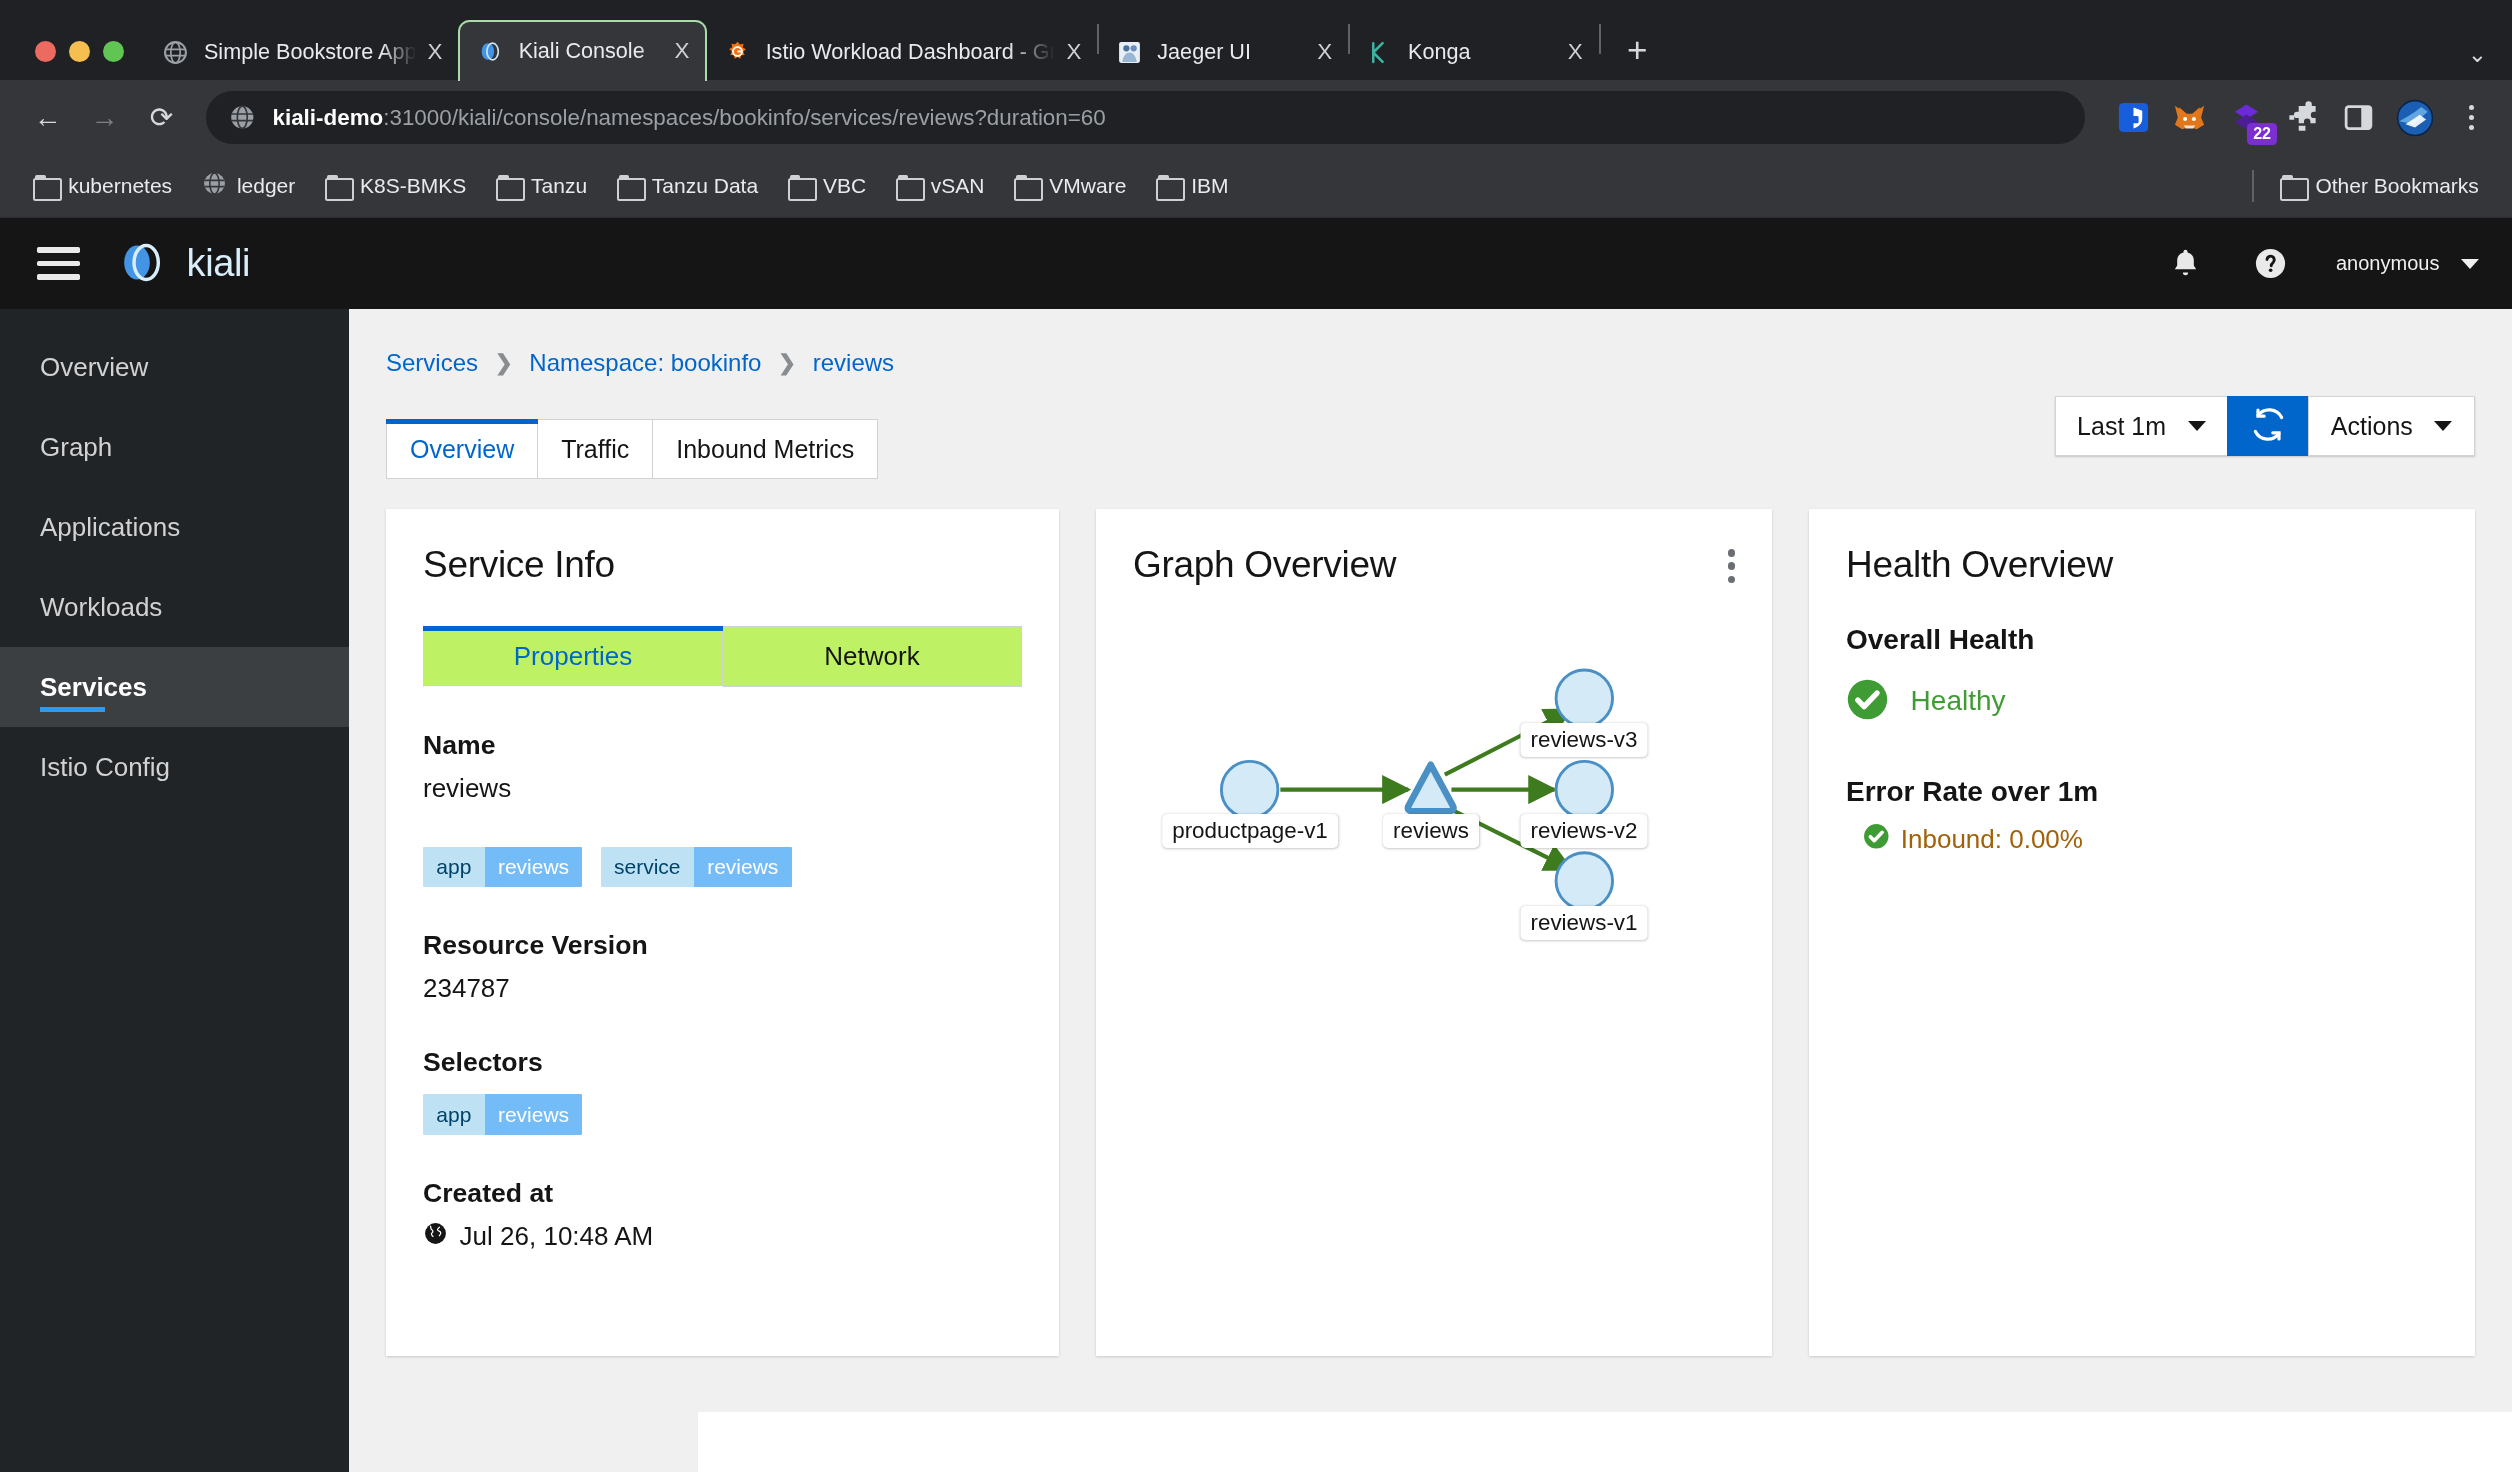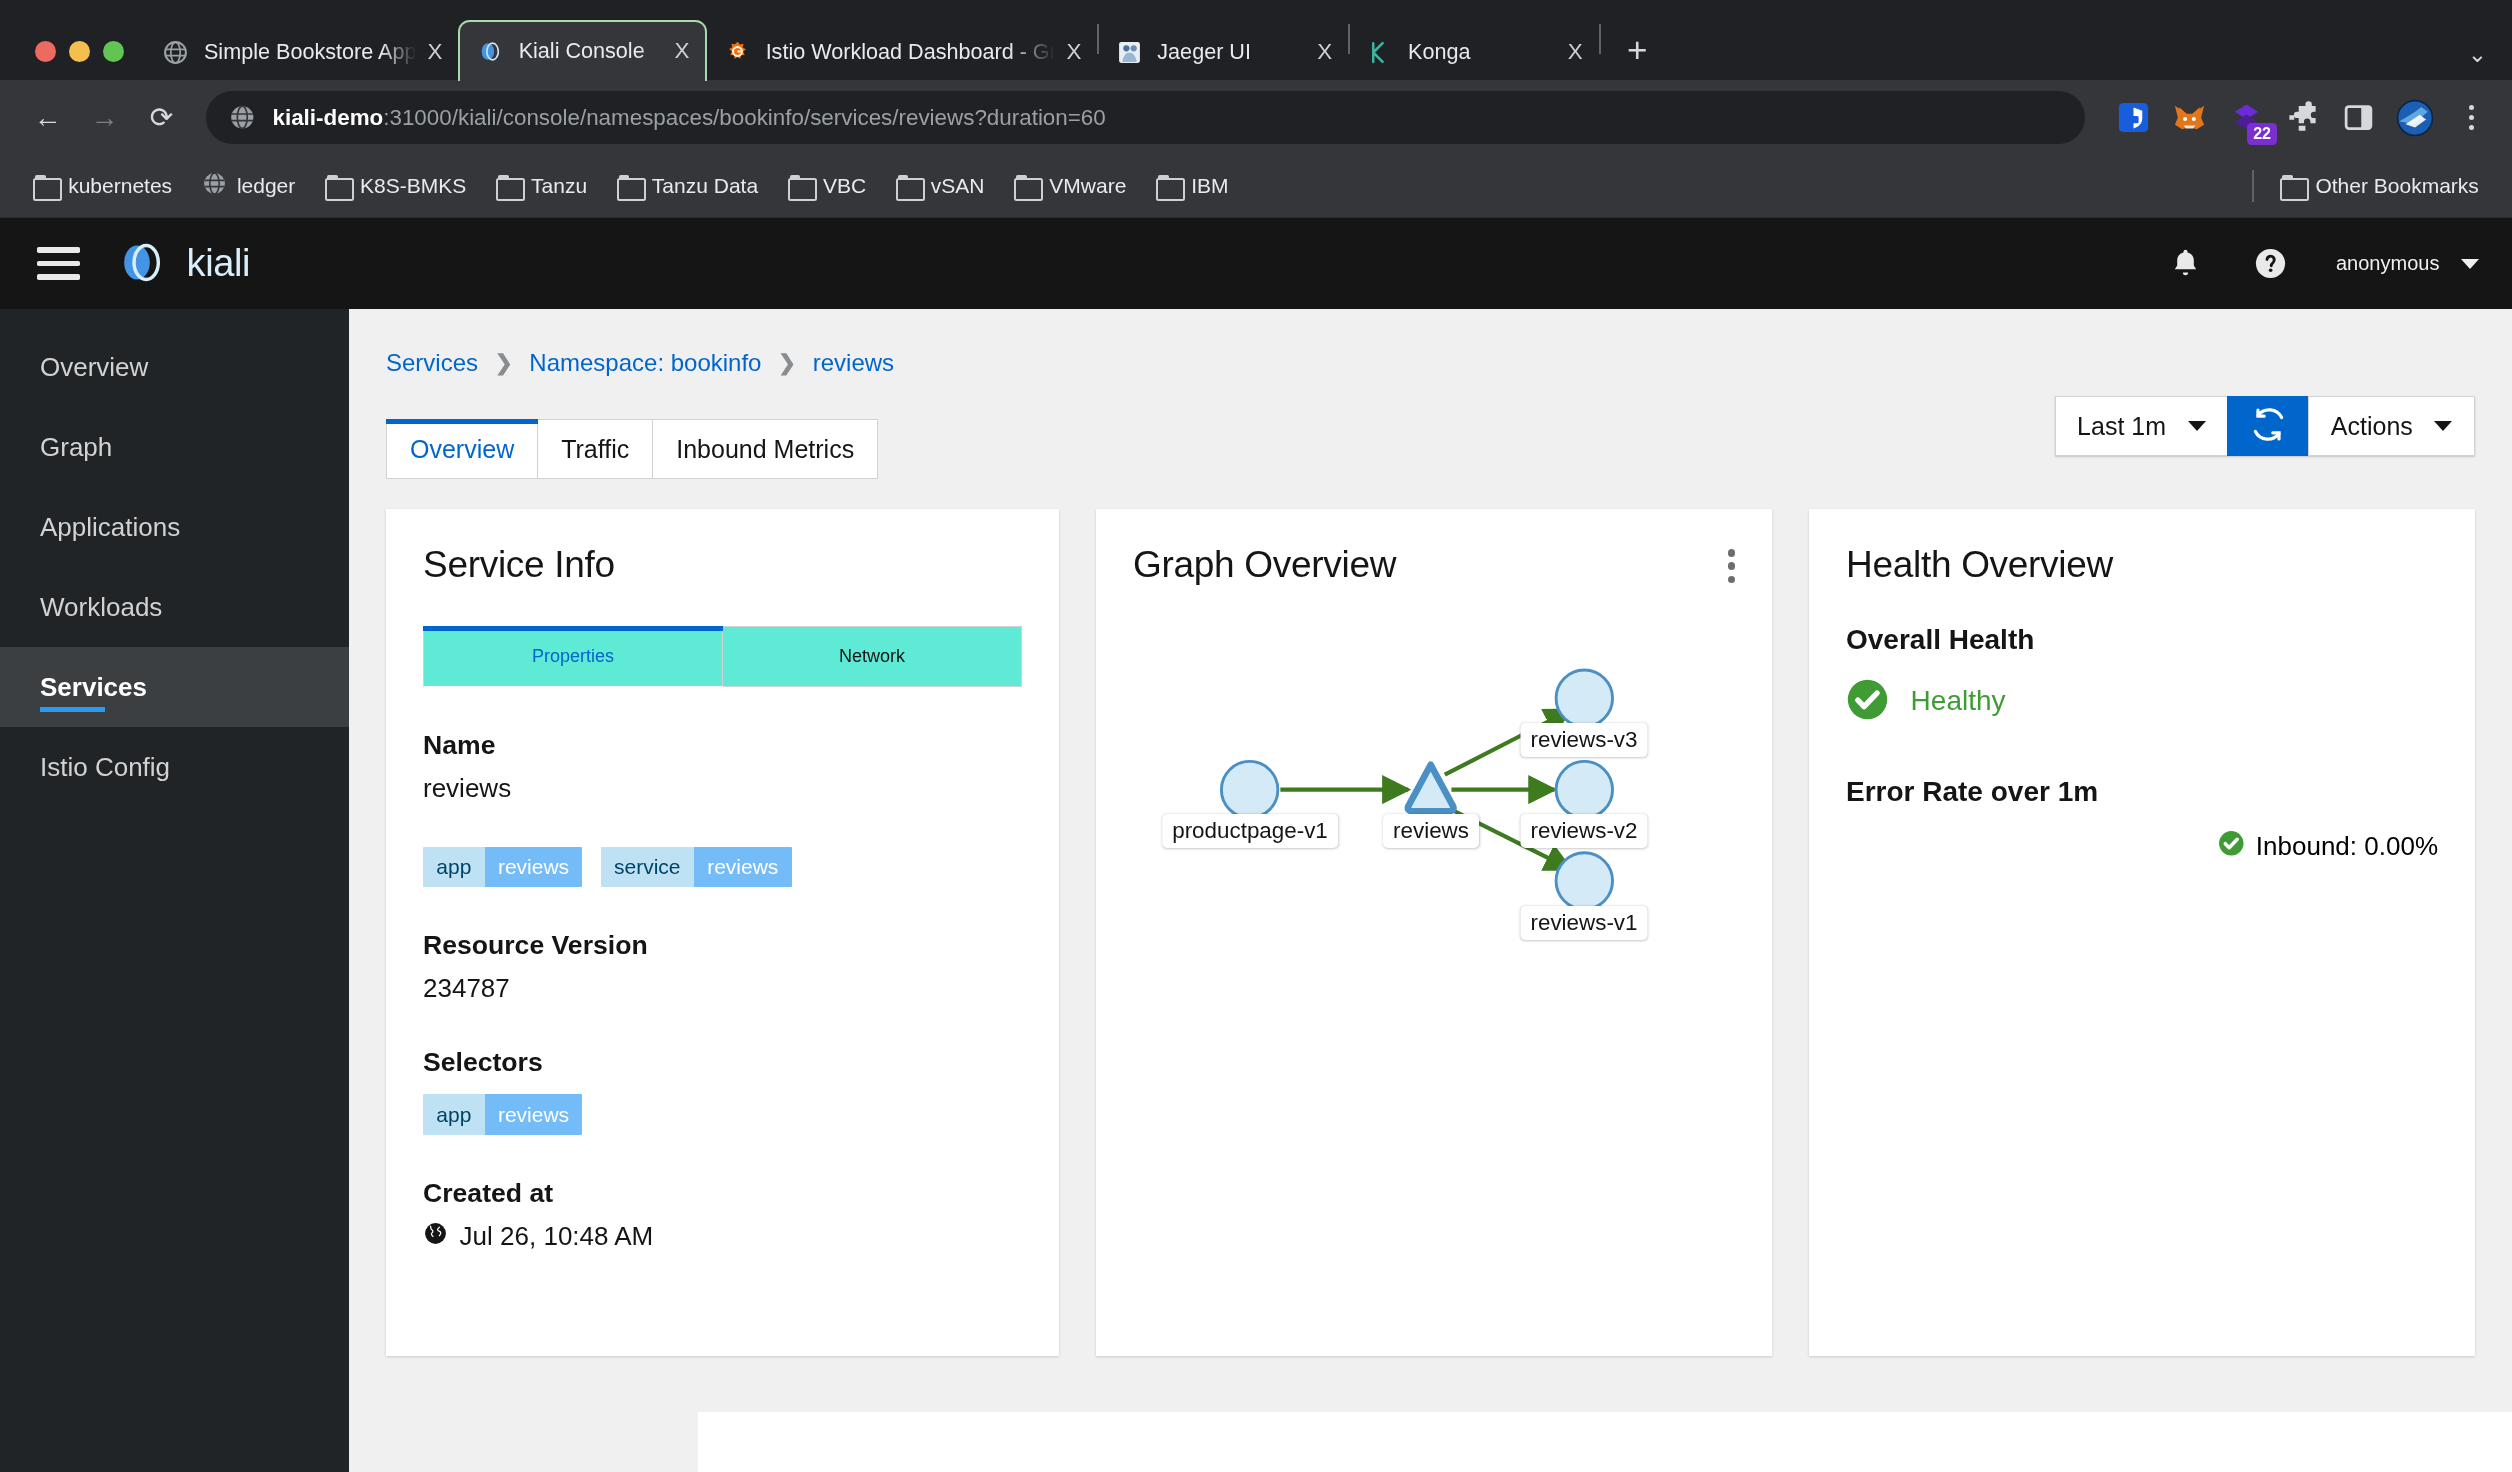--- a/index.html
+++ b/index.html
@@ -180,21 +180,21 @@
   .card { background: #ffffff; box-shadow: 0 0.8px 2.5px rgba(0,0,0,.16); padding: 35px 37px; }
   .card-title { font-size: 37px; font-weight: 400; color: #151515; letter-spacing: -0.3px; }
 
   .card-service { width: 673px; flex: 0 0 673px; height: 847px; }
   .card-graph { width: 676px; flex: 0 0 676px; height: 847px; position: relative; padding-bottom: 0; }
   .card-health { flex: 1; height: 847px; }
 
   .inner-tabs { display: flex; margin-top: 40px; }
   .itab {
     flex: 1; height: 61px; display: flex; align-items: center; justify-content: center;
-    font-size: 18px; color: #151515; border: 0.8px solid #d2d2d2; border-left: none; background: #5eead4; position: relative;
+    font-size: 26px; color: #151515; border: 0.8px solid #d2d2d2; border-left: none; background: #bef264; position: relative;
   }
   .itab:first-child { border-left: 0.8px solid #d2d2d2; }
   .itab.active { color: #0066cc; border-bottom-color: #fff; }
   .itab.active::before {
     content: ""; position: absolute; left: -0.8px; right: -0.8px; top: -0.8px; height: 5px; background: #0066cc;
   }
 
   .field { margin-top: 43px; }
   .field-label { font-size: 26.6px; font-weight: 700; color: #151515; }
   .field-value { font-size: 26px; color: #151515; margin-top: 11.6px; }
@@ -214,21 +214,21 @@
   .graph-canvas { position: absolute; left: 0; top: 91px; width: 676px; height: 748px; }
   .node-label {
     position: absolute; background: #ffffff; border-radius: 5px;
     padding: 4.2px 10px; font-size: 22.4px; color: #151515; white-space: nowrap;
     box-shadow: 0 0.8px 2.5px rgba(0,0,0,.22); transform: translateX(-50%);
   }
 
   .hfield-label { font-size: 28px; font-weight: 700; color: #151515; }
   .health-row { display: flex; align-items: center; gap: 21.6px; margin-top: 21.6px; }
   .health-status { font-size: 28px; color: #3f9c35; font-weight: 400; }
-  .err-row { display: flex; align-items: center; gap: 11.6px; font-size: 26px; color: #000000; margin-top: 22px; padding-left: 16.6px; justify-content: flex-end; }
+  .err-row { display: flex; align-items: center; gap: 11.6px; font-size: 26px; color: #a16207; margin-top: 15px; padding-left: 16.6px; }
 
   .footer-strip { position: absolute; left: 349px; right: 0; bottom: 0; height: 60px; background: #ffffff; }
 </style>
 </head>
 <body>
 
 <div class="browser">
 
   <div class="tabstrip">
     <div class="traffic">

